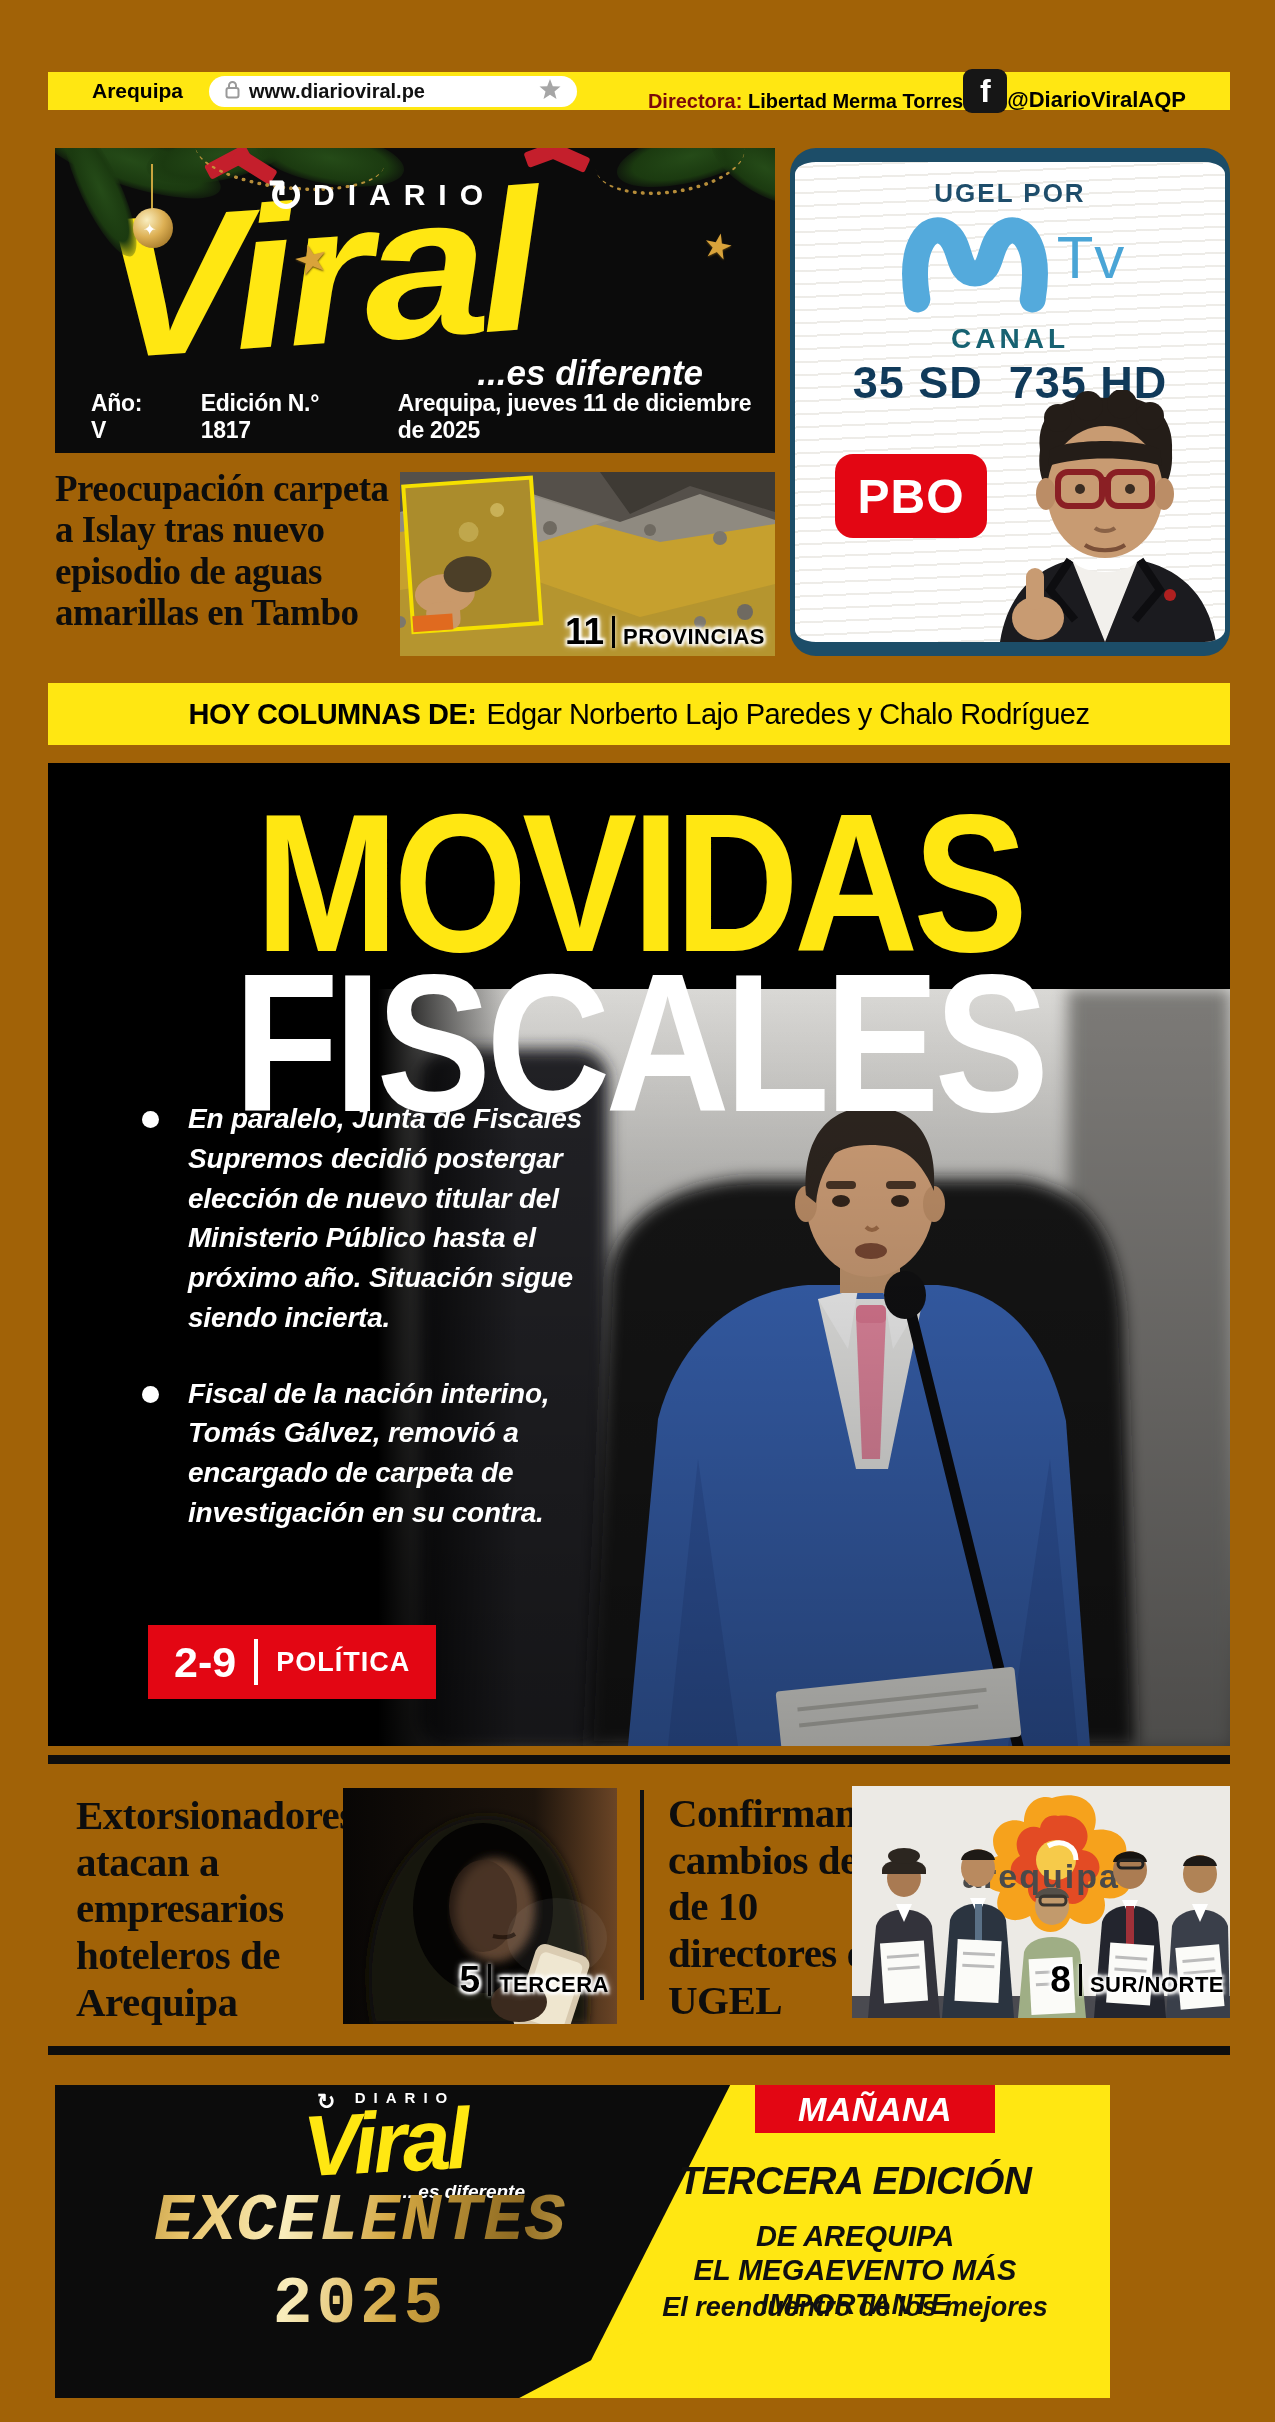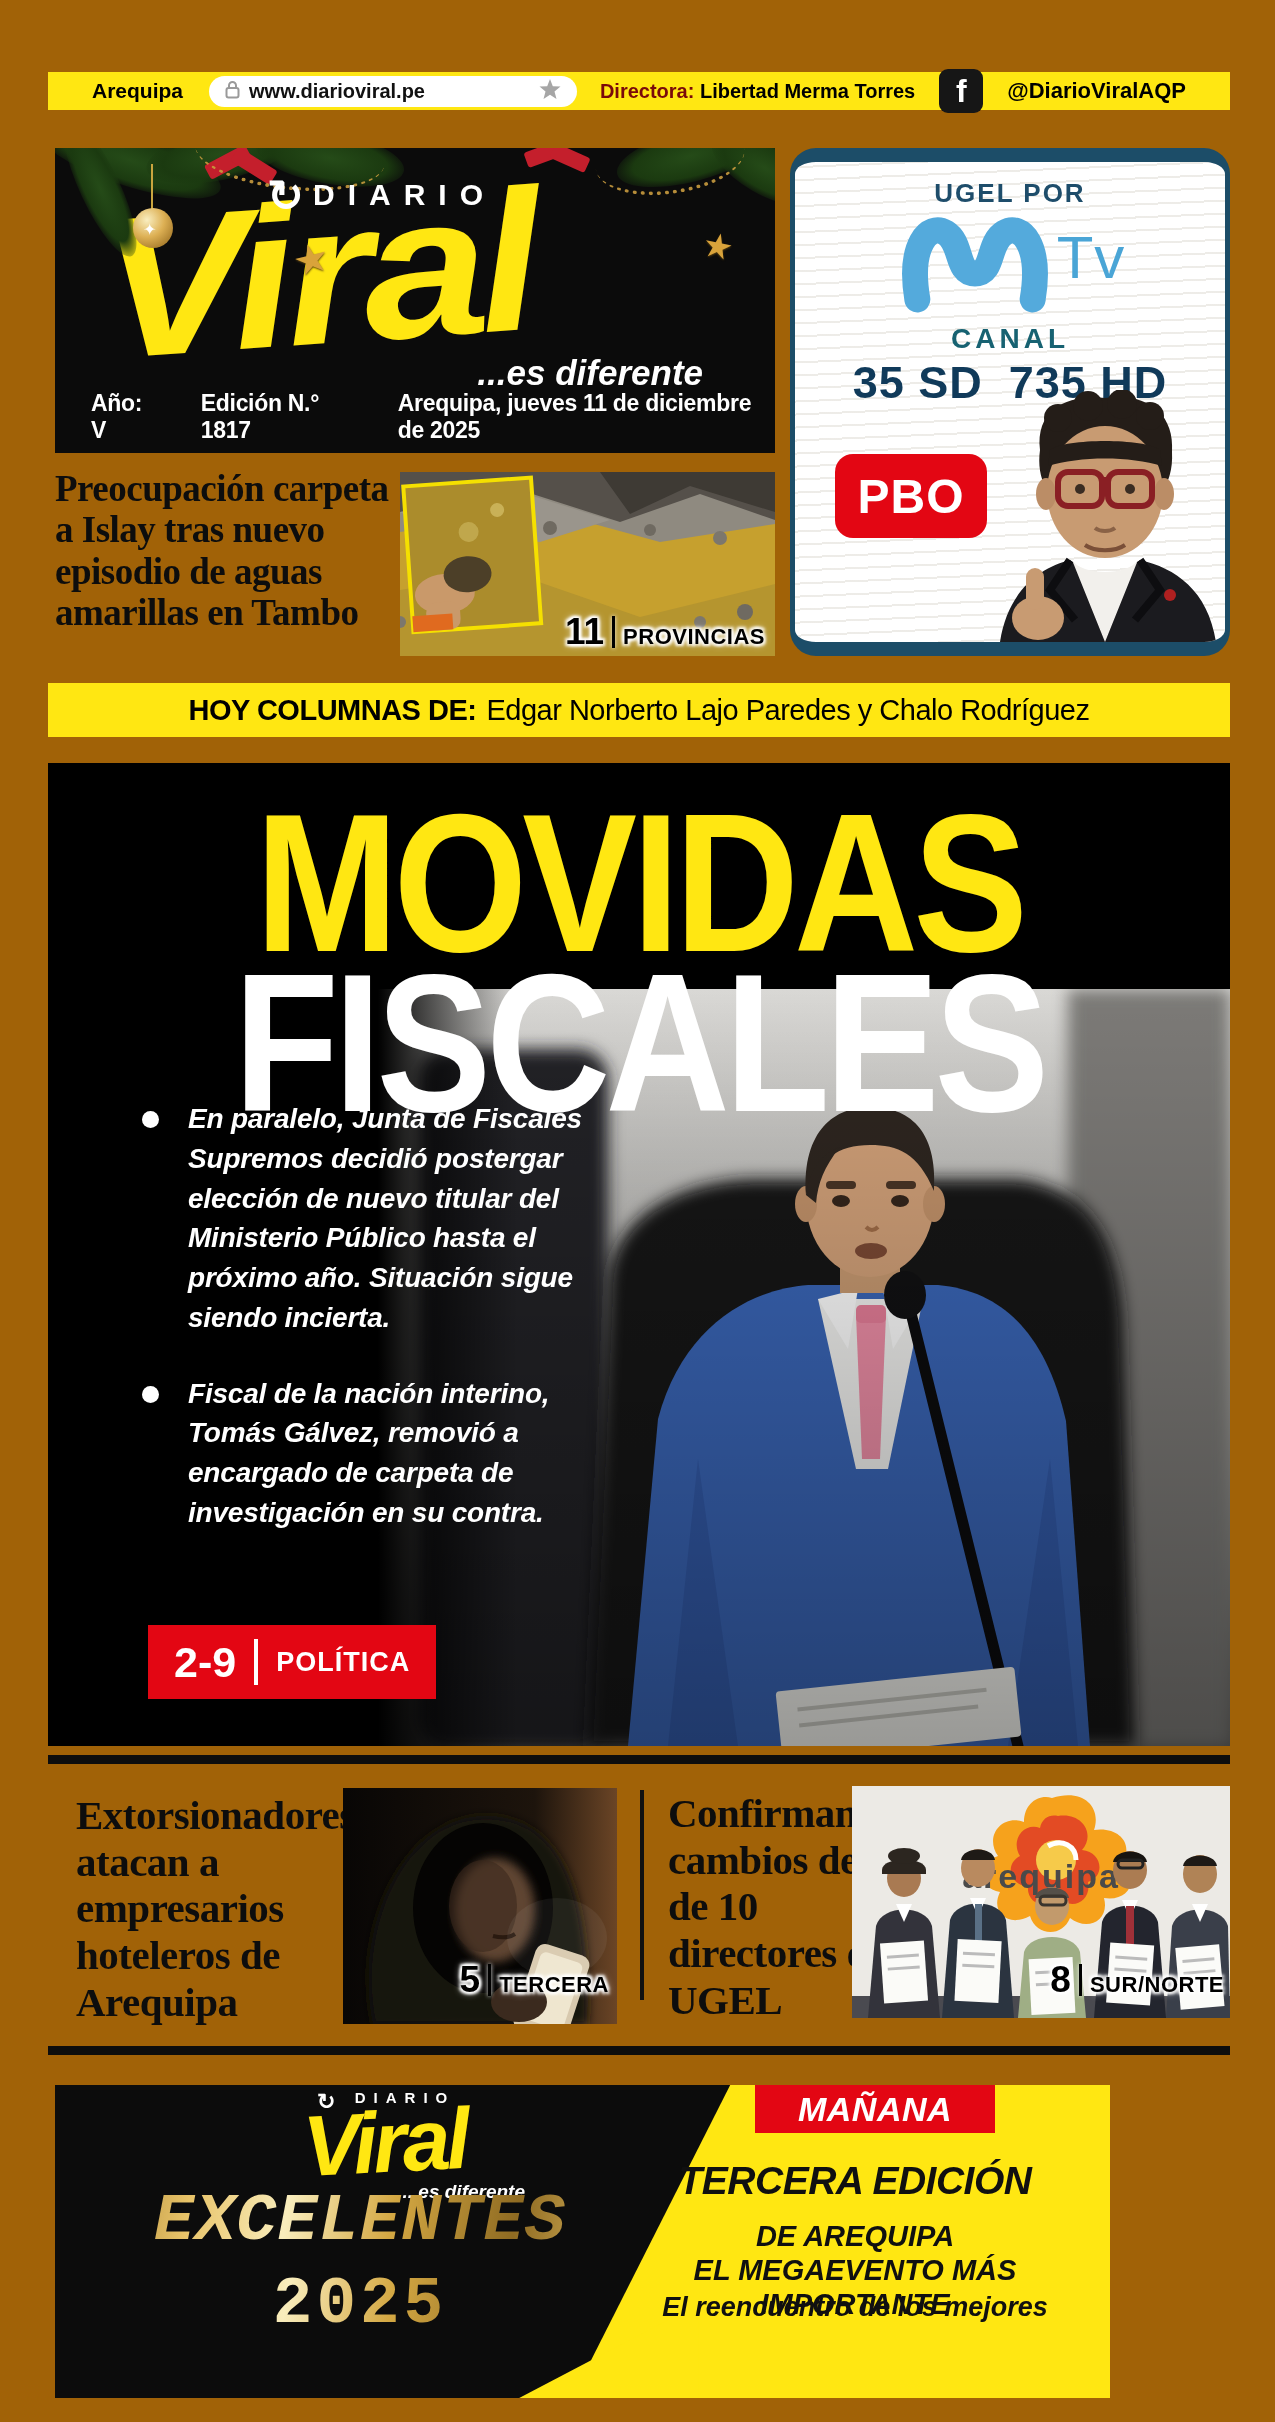--- a/index.html
+++ b/index.html
@@ -15,21 +15,21 @@
     position:absolute; left:48px; top:72px; width:1182px; height:38px;
     background:#ffe712; display:flex; align-items:center; padding:0 44px;
   }
   .topbar-city { font-weight:bold; font-size:21px; color:#000; }
   .url-pill {
     margin-left:26px; background:#fff; border-radius:19px; height:31px; width:368px;
     display:flex; align-items:center; padding:0 16px; gap:9px;
   }
   .url-text { font-size:20px; font-weight:600; color:#111; }
   .pill-star { margin-left:auto; }
-  .topbar-right { margin-left:auto; display:flex; align-items:center; gap:24px; }
+  .topbar-right { margin-left:auto; display:flex; align-items:flex-end; gap:0; }
   .director { font-size:20px; color:#000; font-weight:600; white-space:nowrap; }
   .director b { color:#7a0a0a; font-weight:800; }
   .fb-icon {
     width:44px; height:44px; background:#161616; border-radius:9px;
     display:flex; align-items:center; justify-content:center;
     color:#fff; font-weight:900; font-size:32px; line-height:1;
   }
   .fb-handle { font-size:22px; font-weight:800; color:#000; white-space:nowrap; }
 
   
@@ -128,21 +128,21 @@
   .photo-badge {
     position:absolute; display:flex; align-items:flex-end; gap:8px; color:#000;
     text-shadow:-2px -2px 3px #fff, 2px -2px 3px #fff, -2px 2px 3px #fff, 2px 2px 3px #fff, 0 0 9px #fff;
   }
   .photo-badge .num { font-size:37px; font-weight:900; line-height:.9; }
   .photo-badge .vbar { width:3px; height:32px; background:#000; box-shadow:0 0 4px #fff; }
   .photo-badge .sec { font-size:22px; font-weight:900; line-height:1.05; letter-spacing:0.5px; }
 
   
   .columnsbar {
-    position:absolute; left:48px; top:683px; width:1182px; height:54px; background:#ffe712;
+    position:absolute; left:48px; top:683px; width:1182px; height:62px; background:#ffe712;
     display:flex; align-items:center; justify-content:center; gap:10px;
   }
   .columnsbar .lbl { font-weight:900; font-size:29px; color:#000; letter-spacing:-0.5px; }
   .columnsbar .names { font-weight:500; font-size:29px; color:#000; letter-spacing:-0.5px; }
 
   
   .leadpanel { position:absolute; left:48px; top:763px; width:1182px; height:983px; background:#000; overflow:hidden; }
   .lead-photo { position:absolute; left:330px; top:226px; width:852px; height:757px; z-index:1; }
   .lead-title { position:absolute; left:0; right:0; text-align:center; font-weight:900; letter-spacing:-5px; transform:scaleY(1.14); transform-origin:center top; z-index:2; line-height:1; }
   .lt1 { top:22px; font-size:172px; color:#ffe712; }

